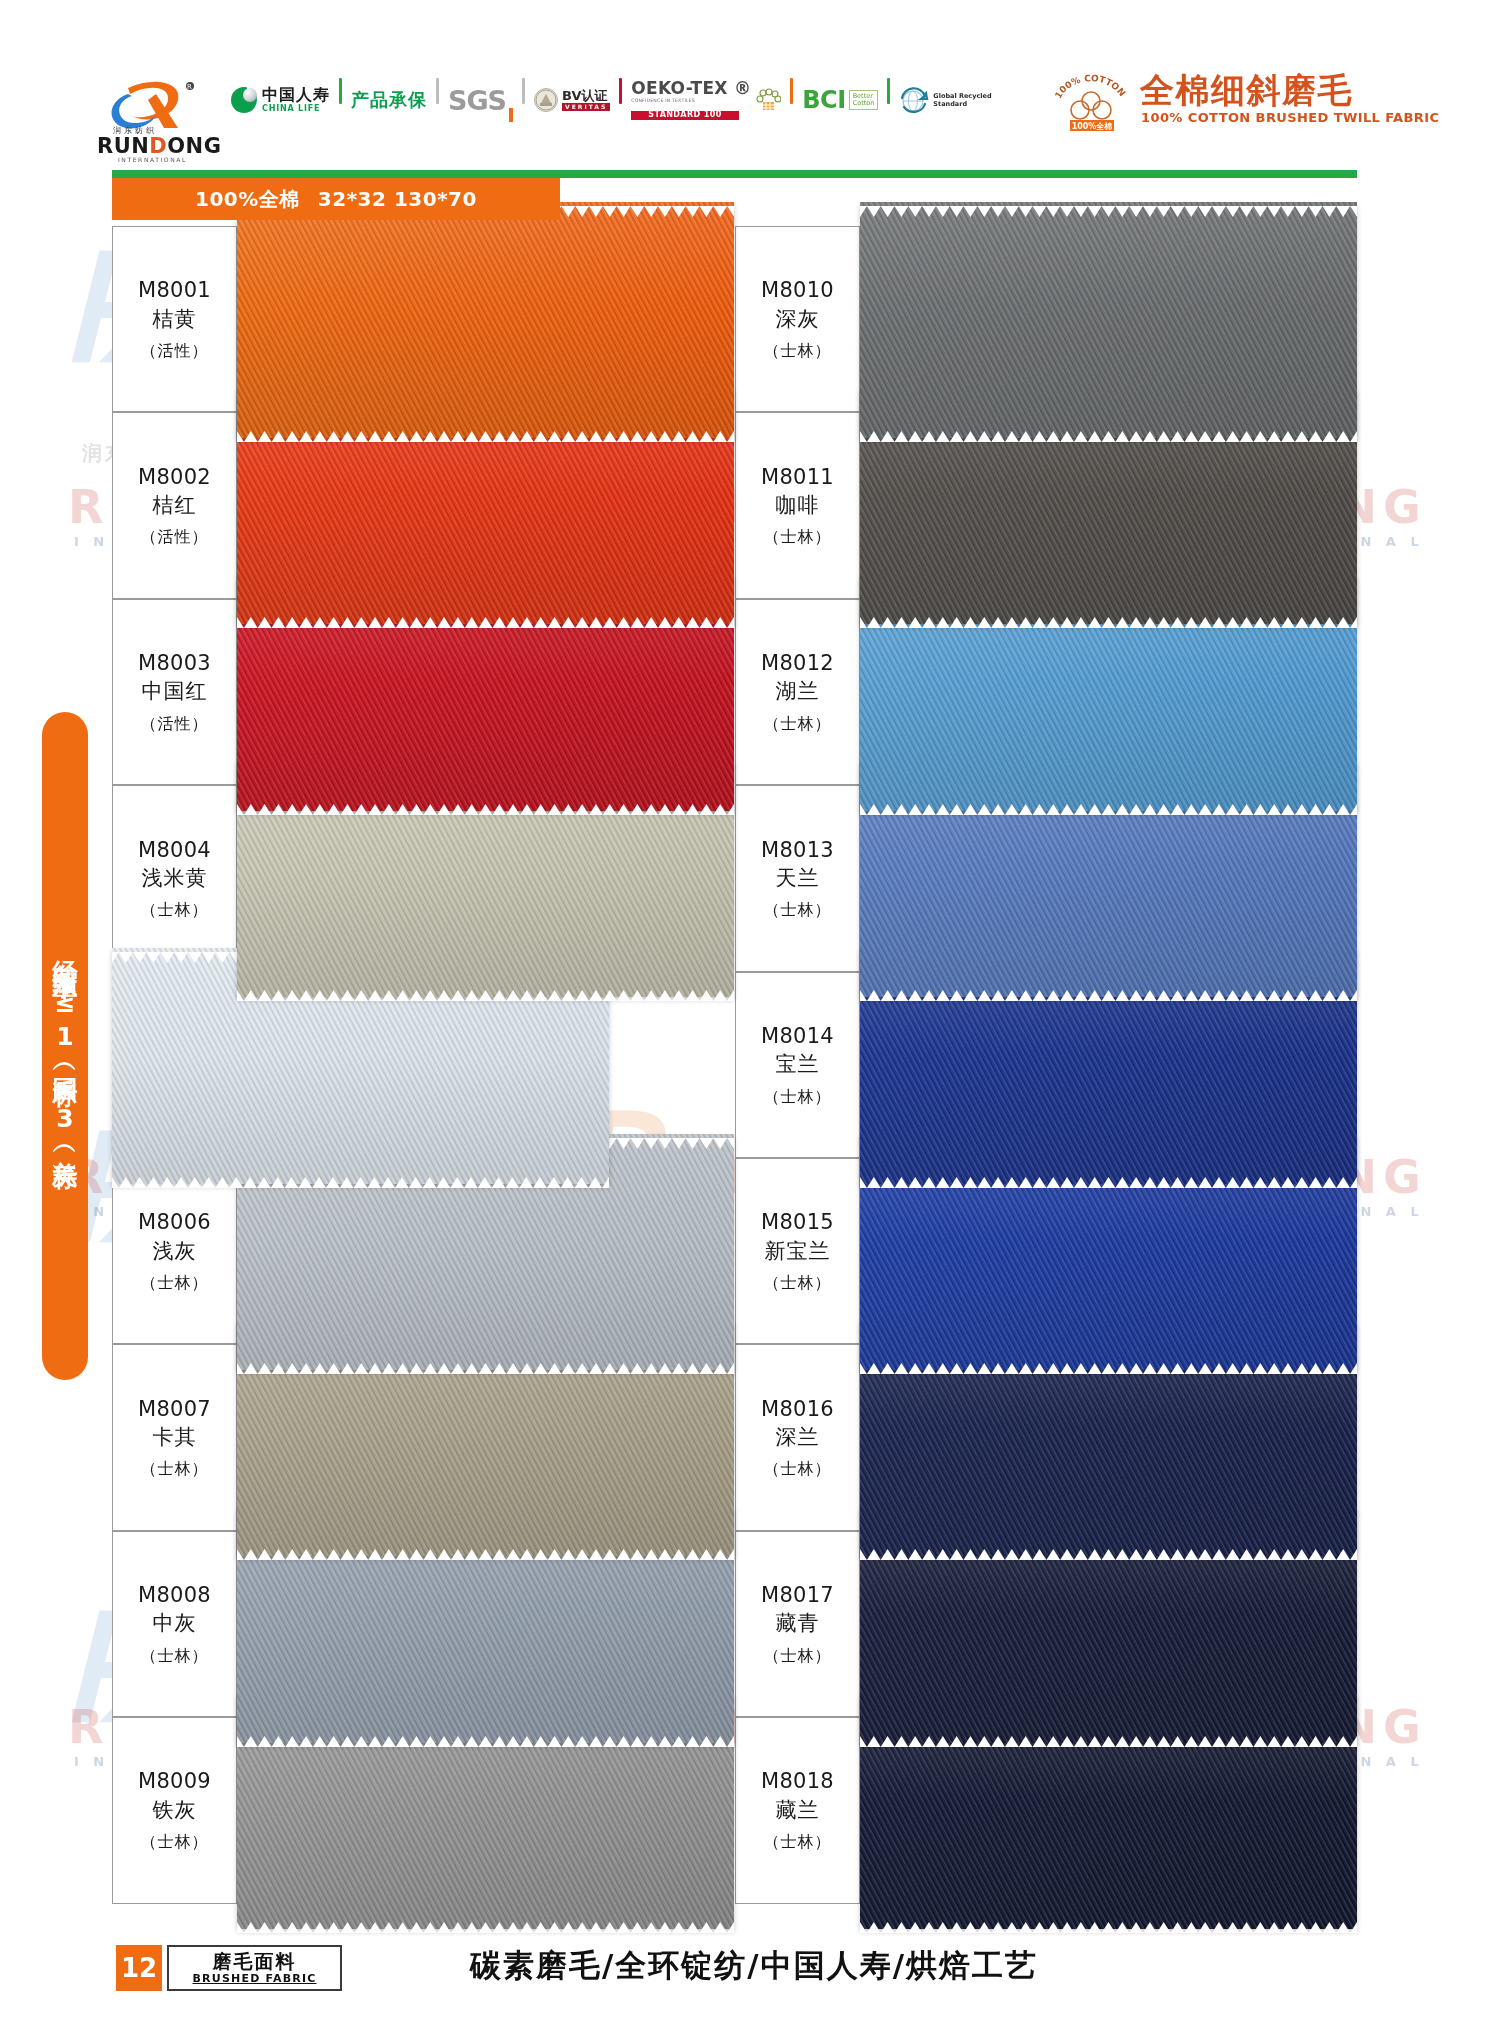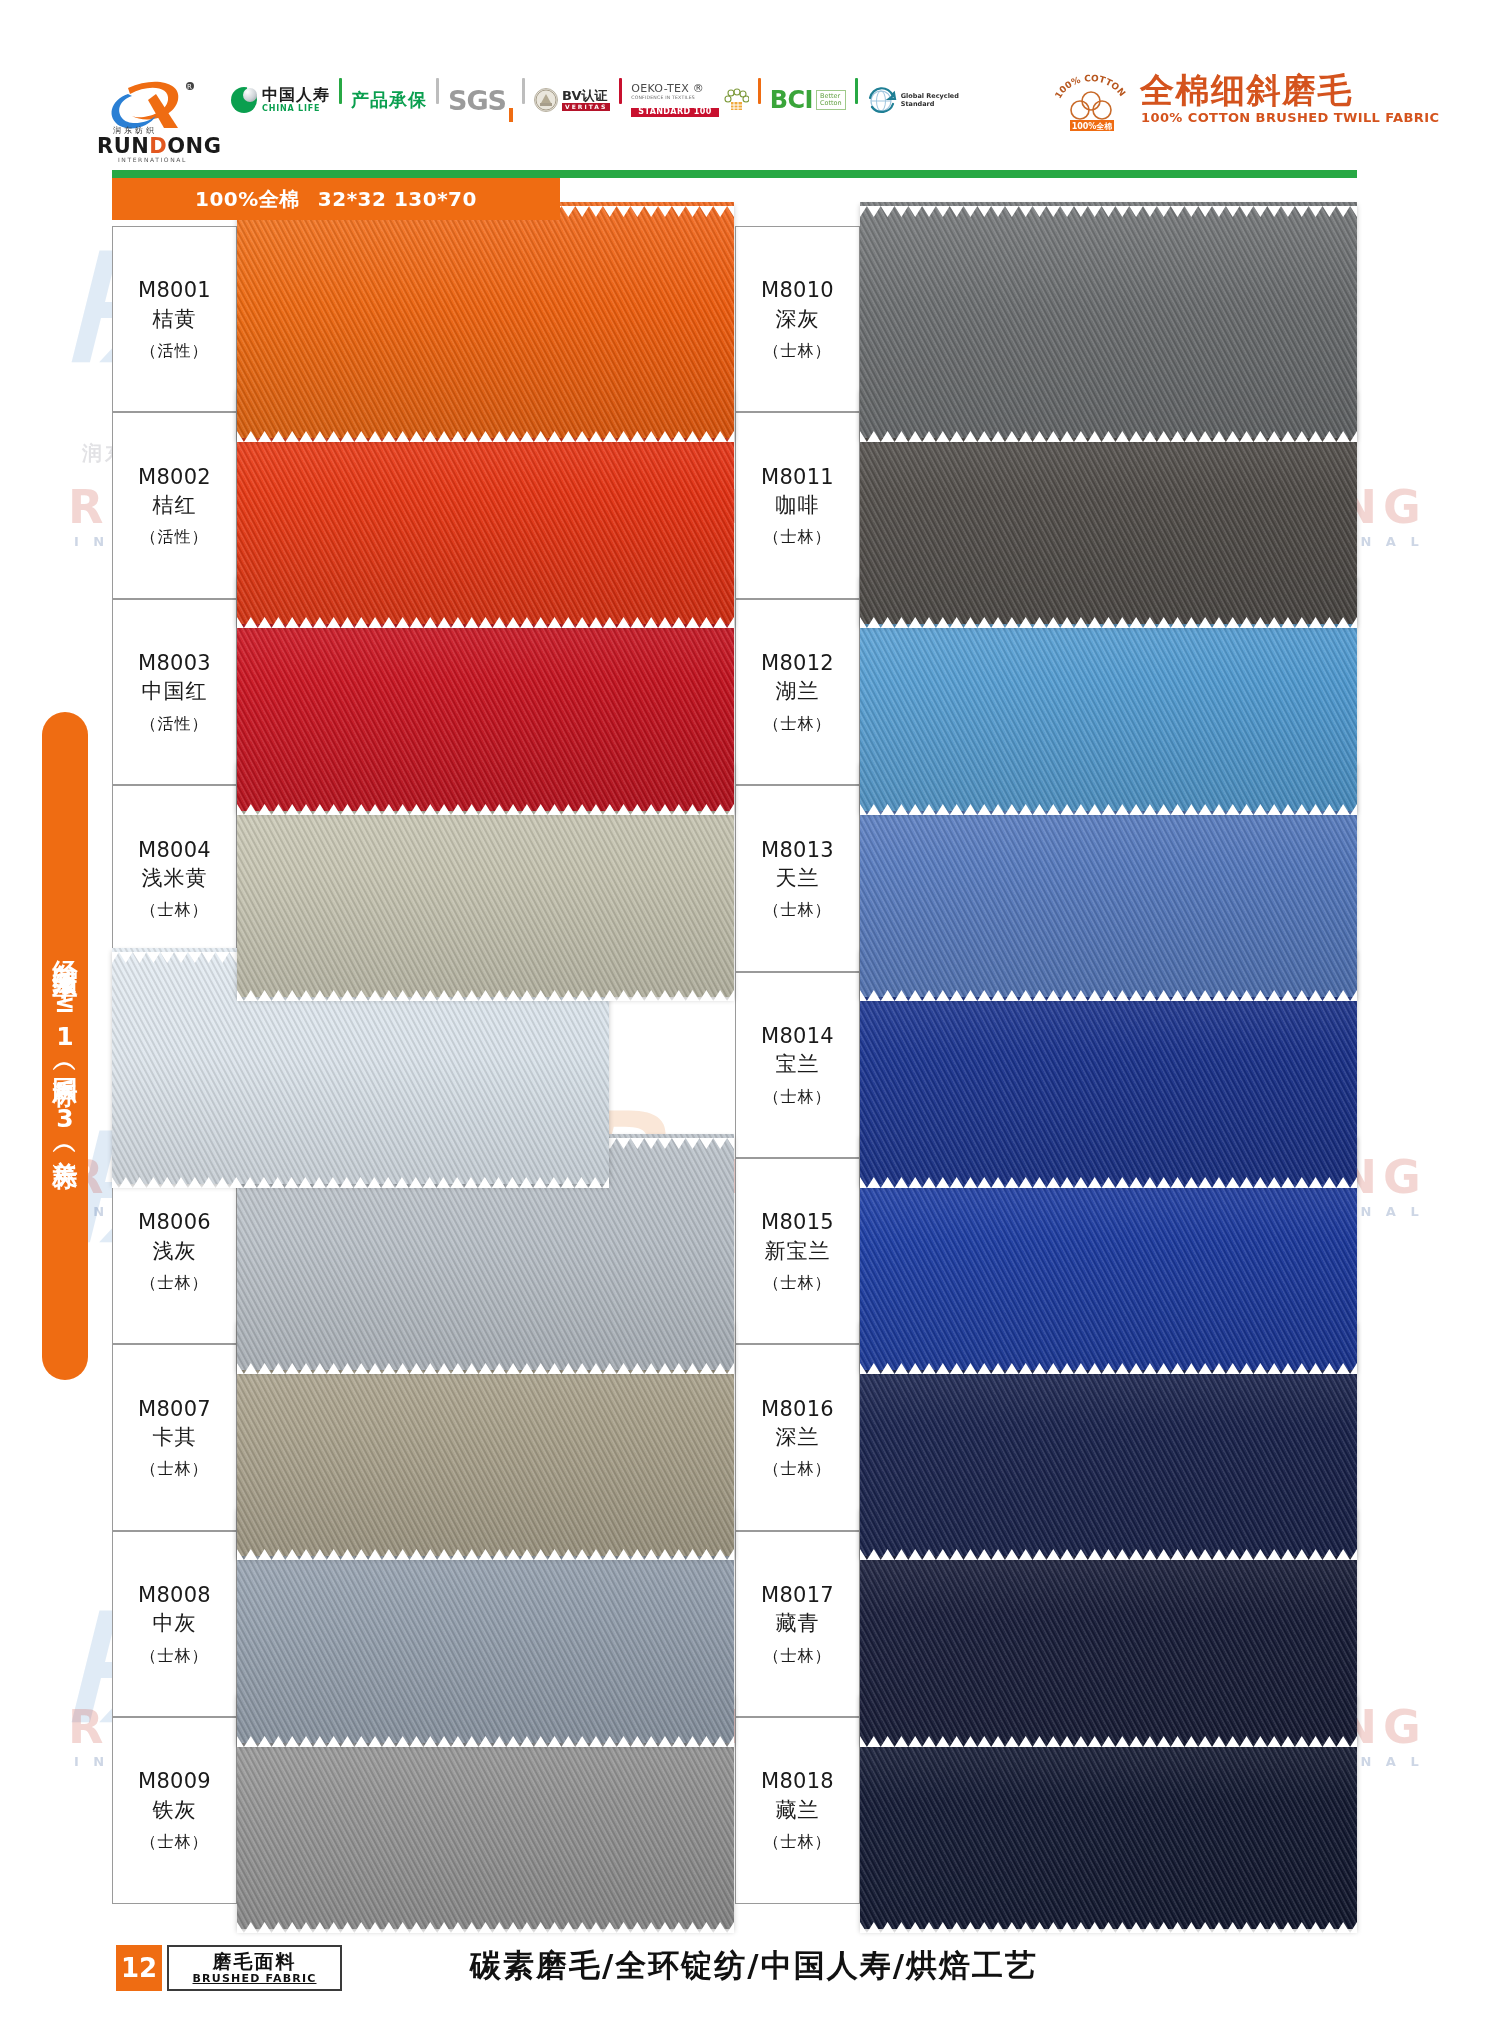--- a/index.html
+++ b/index.html
@@ -51,23 +51,23 @@
 
   .sgs { font-size: 27px; font-weight: 800; color: #9b9b9b; letter-spacing: -1px; font-family: "DejaVu Sans", sans-serif; }
 
   .bv-seal { width: 24px; height: 24px; border-radius: 50%; background: #e9e6de; border: 1px solid #b9b2a2;
              display: flex; align-items: center; justify-content: center; font-size: 6px; color: #6e6758; margin-right: 4px; overflow: hidden; }
   .bv-txt { line-height: 1.05; }
   .bv-top { font-size: 13px; font-weight: 700; color: #2b2b2b; }
   .bv-bot { font-size: 6px; font-weight: 700; color: #fff; background: #b5132a; padding: 1px 3px; letter-spacing: 2px; }
 
   .oeko { line-height: 1.1; }
-  .oeko-1 { font-size: 11px; font-weight: 400; color: #4a4a4a; letter-spacing: .3px; }
+  .oeko-1 { font-size: 17px; font-weight: 700; color: #4a4a4a; letter-spacing: .3px; }
   .oeko-2 { font-size: 4.6px; color: #6d6d6d; letter-spacing: .2px; }
-  .oeko-3 { font-size: 8px; font-weight: 700; color: #fff; background: #c8102e; padding: 0 7px; display: inline-block; letter-spacing: .4px; }
+  .oeko-3 { font-size: 8px; font-weight: 700; color: #fff; background: #c8102e; padding: 0 17px; display: inline-block; letter-spacing: .4px; }
   .oeko-flower { width: 26px; height: 24px; margin-left: 4px; }
 
   .bci-txt { font-size: 24px; font-weight: 800; color: #3aa53a; letter-spacing: -.5px; }
   .bci-tag { font-size: 6.5px; color: #5f9f3f; border: 1px solid #9fc98a; padding: 2px 3px; line-height: 1.15; margin-left: 3px; }
 
   .grs { display: flex; align-items: center; }
   .grs-globe { width: 30px; height: 28px; margin-right: 4px; }
   .grs-txt { font-size: 6.5px; font-weight: 700; color: #2f2f2f; line-height: 1.25; }
 
   

